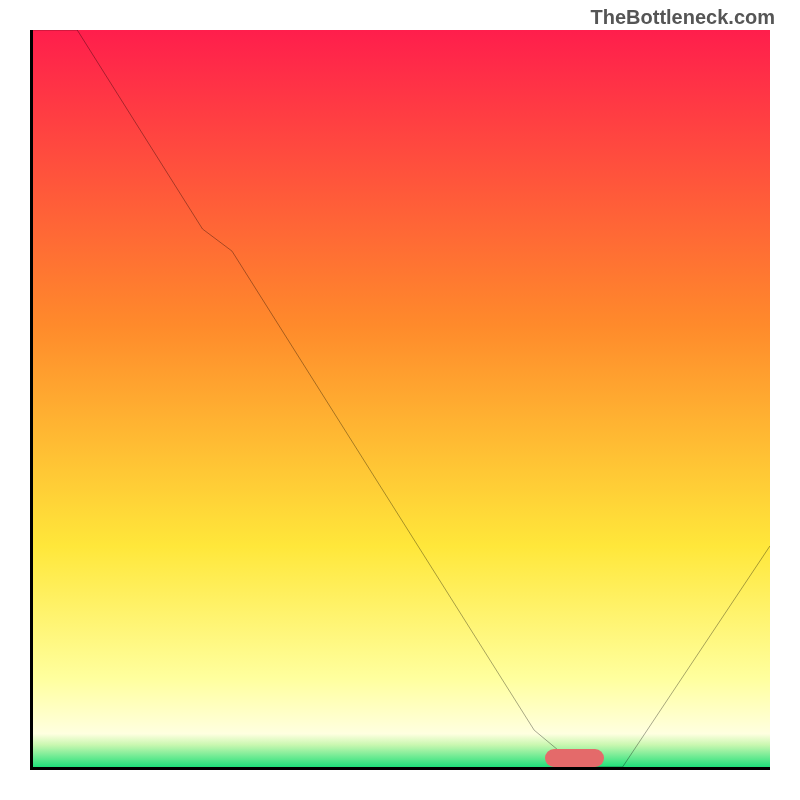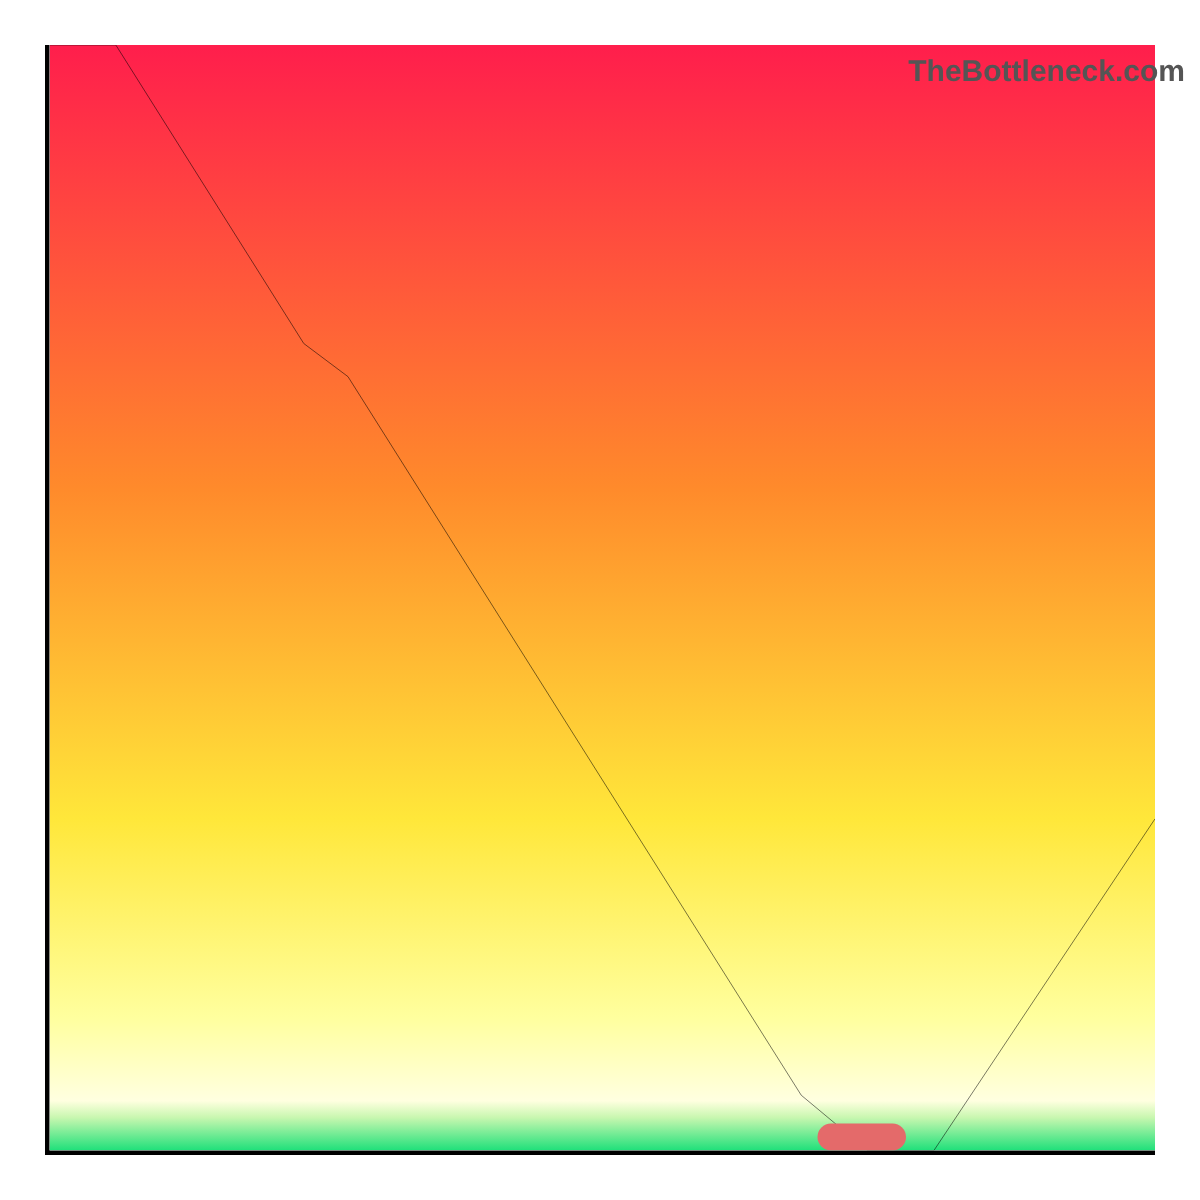--- a/index.html
+++ b/index.html
@@ -12,26 +12,25 @@
     position: relative;
   }
   .wrap {
     position: relative;
     width: 800px;
     height: 800px;
   }
   .watermark {
     position: absolute;
     top: 6px;
-    right: 10px;
+    right: 25px;
     font-size: 20px;
     font-weight: bold;
     color: #555555;
     z-index: 10;
-    margin-top: 31px;
   }
   .plot-axes {
     position: absolute;
     left: 30px;
     top: 30px;
     width: 740px;
     height: 740px;
     border-left: 3px solid #000;
     border-bottom: 3px solid #000;
     box-sizing: border-box;

